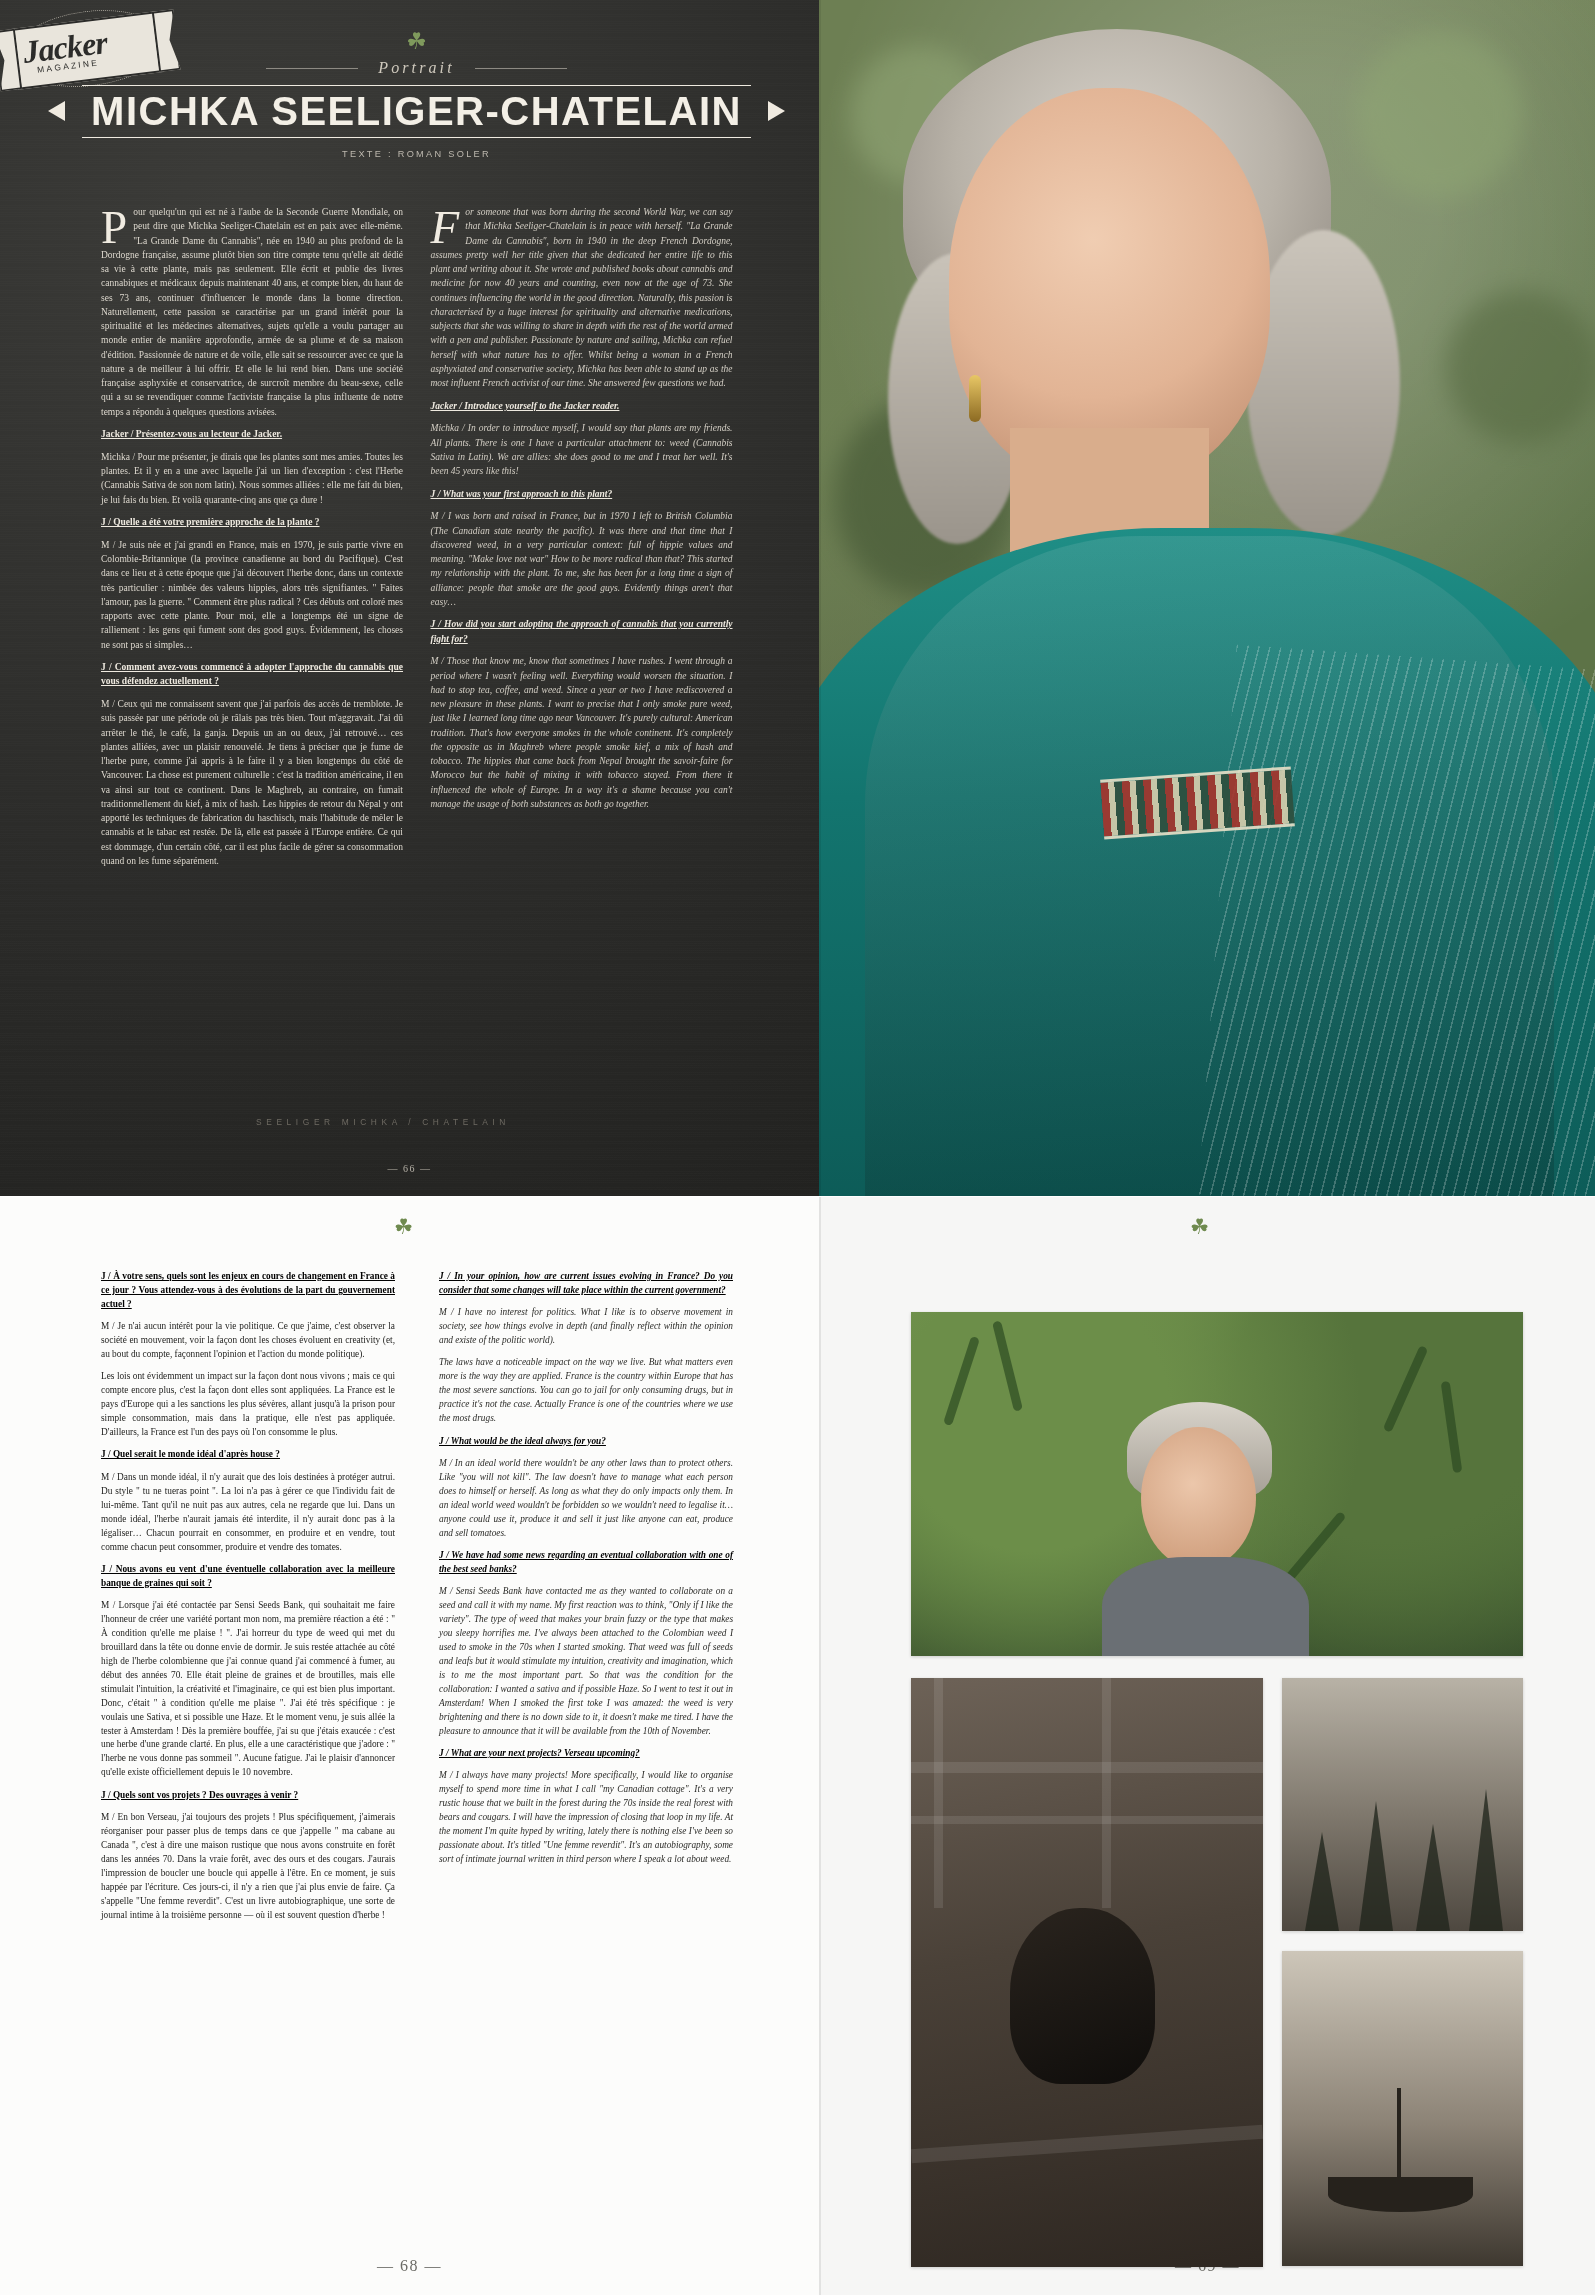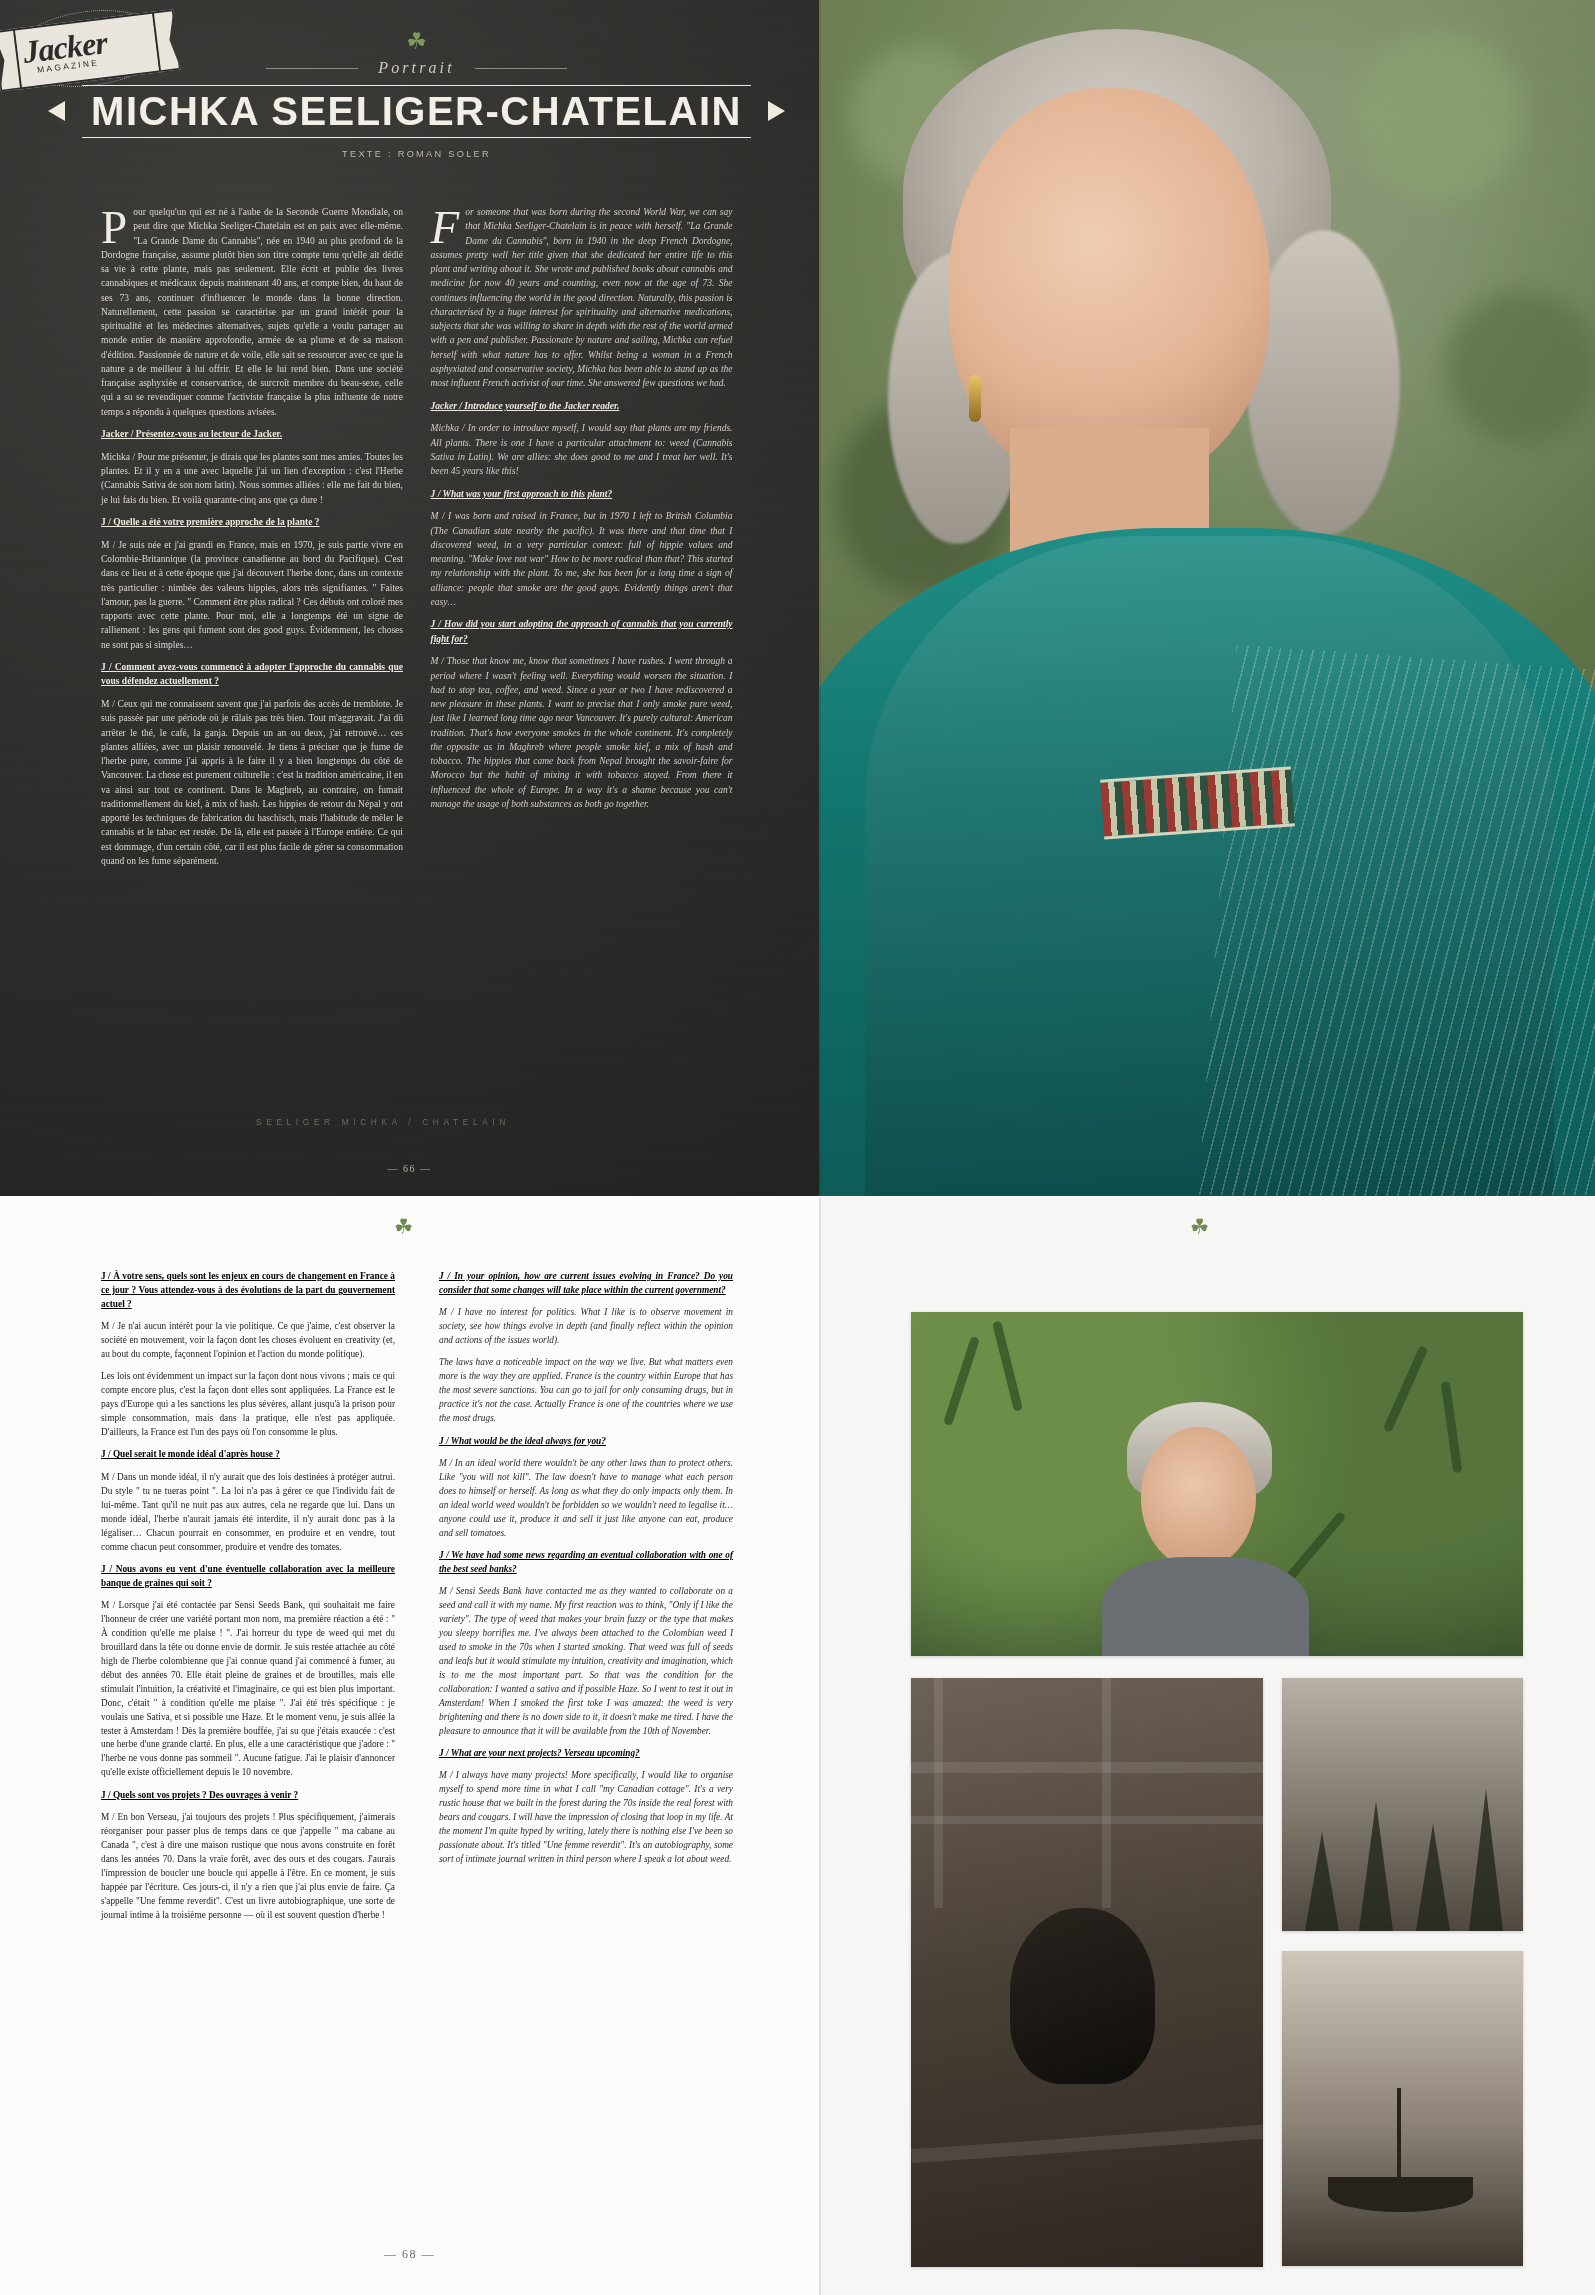--- a/index.html
+++ b/index.html
@@ -92,21 +92,21 @@
   .spread2{height:1098px;background:#fbfbfa;overflow:hidden;}
   .s2-left{position:absolute;left:0;top:0;width:819px;height:1098px;background:#fcfcfb;}
   .s2-right{position:absolute;left:819px;top:0;width:777px;height:1098px;background:#f6f6f5;}
   .s2-leaf{position:absolute;top:17px;font-size:21.4px;color:#6f8a4f;}
   .cols2{position:absolute;left:101px;top:73px;width:632px;display:flex;gap:44px;}
   .col2{width:302px;color:#1d1d1b;font-size:9.3px;line-height:1.5;text-align:justify;}
   .col2.en{font-style:italic;color:#2a2a27;}
   .col2 p{margin:0 0 8.4px;}
   .q2{font-weight:bold;text-decoration:underline;margin:12.2px 0 7.7px;color:#000;}
   .col2.en .q2{font-style:italic;}
-  .folio2{position:absolute;bottom:33px;width:100%;text-align:center;color:#6b6b66;font-size:12px;letter-spacing:1.5px;}
+  .folio2{position:absolute;bottom:20px;width:100%;text-align:center;color:#6b6b66;font-size:16px;letter-spacing:1.5px;}
 
   .ph{position:absolute;overflow:hidden;background:#cfcfc8;box-shadow:0 0.8px 3.1px rgba(0,0,0,.18);}
   .ph-green{left:911px;top:115px;width:612px;height:344px;}
   .g-bg{position:absolute;inset:0;background:
       radial-gradient(circle at 20% 30%, #6c8e49 0 25%, rgba(0,0,0,0) 60%),
       radial-gradient(circle at 78% 22%, #56743c 0 28%, rgba(0,0,0,0) 62%),
       linear-gradient(180deg,#7d9c57 0%,#4d6b37 60%,#33492a 100%);}
   .g-leaf{position:absolute;width:9.2px;height:92px;border-radius:4.6px;background:rgba(40,70,30,.65);}
   .g-face{position:absolute;left:230px;top:115px;width:115px;height:142px;border-radius:50%;
     background:radial-gradient(circle at 45% 40%,#ecc7ab,#c89471);}
@@ -219,21 +219,21 @@
         <p>Les lois ont évidemment un impact sur la façon dont nous vivons ; mais ce qui compte encore plus, c'est la façon dont elles sont appliquées. La France est le pays d'Europe qui a les sanctions les plus sévères, allant jusqu'à la prison pour simple consommation, mais dans la pratique, elle n'est pas appliquée. D'ailleurs, la France est l'un des pays où l'on consomme le plus.</p>
         <p class="q2">J / Quel serait le monde idéal d'après house ?</p>
         <p>M / Dans un monde idéal, il n'y aurait que des lois destinées à protéger autrui. Du style " tu ne tueras point ". La loi n'a pas à gérer ce que l'individu fait de lui-même. Tant qu'il ne nuit pas aux autres, cela ne regarde que lui. Dans un monde idéal, l'herbe n'aurait jamais été interdite, il n'y aurait donc pas à la légaliser… Chacun pourrait en consommer, en produire et en vendre, tout comme chacun peut consommer, produire et vendre des tomates.</p>
         <p class="q2">J / Nous avons eu vent d'une éventuelle collaboration avec la meilleure banque de graines qui soit ?</p>
         <p>M / Lorsque j'ai été contactée par Sensi Seeds Bank, qui souhaitait me faire l'honneur de créer une variété portant mon nom, ma première réaction a été : " À condition qu'elle me plaise ! ". J'ai horreur du type de weed qui met du brouillard dans la tête ou donne envie de dormir. Je suis restée attachée au côté high de l'herbe colombienne que j'ai connue quand j'ai commencé à fumer, au début des années 70. Elle était pleine de graines et de broutilles, mais elle stimulait l'intuition, la créativité et l'imaginaire, ce qui est bien plus important. Donc, c'était " à condition qu'elle me plaise ". J'ai été très spécifique : je voulais une Sativa, et si possible une Haze. Et le moment venu, je suis allée la tester à Amsterdam ! Dès la première bouffée, j'ai su que j'étais exaucée : c'est une herbe d'une grande clarté. En plus, elle a une caractéristique que j'adore : " l'herbe ne vous donne pas sommeil ". Aucune fatigue. J'ai le plaisir d'annoncer qu'elle existe officiellement depuis le 10 novembre.</p>
         <p class="q2">J / Quels sont vos projets ? Des ouvrages à venir ?</p>
         <p>M / En bon Verseau, j'ai toujours des projets ! Plus spécifiquement, j'aimerais réorganiser pour passer plus de temps dans ce que j'appelle " ma cabane au Canada ", c'est à dire une maison rustique que nous avons construite en forêt dans les années 70. Dans la vraie forêt, avec des ours et des cougars. J'aurais l'impression de boucler une boucle qui appelle à l'être. En ce moment, je suis happée par l'écriture. Ces jours-ci, il n'y a rien que j'ai plus envie de faire. Ça s'appelle "Une femme reverdit". C'est un livre autobiographique, une sorte de journal intime à la troisième personne — où il est souvent question d'herbe !</p>
       </div>
       <div class="col2 en">
         <p class="q2">J / In your opinion, how are current issues evolving in France? Do you consider that some changes will take place within the current government?</p>
-        <p>M / I have no interest for politics. What I like is to observe movement in society, see how things evolve in depth (and finally reflect within the opinion and actions of the issues world).</p>
+        <p>M / I have no interest for politics. What I like is to observe movement in society, see how things evolve in depth (and finally reflect within the opinion and existe of the politic world).</p>
         <p>The laws have a noticeable impact on the way we live. But what matters even more is the way they are applied. France is the country within Europe that has the most severe sanctions. You can go to jail for only consuming drugs, but in practice it's not the case. Actually France is one of the countries where we use the most drugs.</p>
         <p class="q2">J / What would be the ideal always for you?</p>
         <p>M / In an ideal world there wouldn't be any other laws than to protect others. Like "you will not kill". The law doesn't have to manage what each person does to himself or herself. As long as what they do only impacts only them. In an ideal world weed wouldn't be forbidden so we wouldn't need to legalise it… anyone could use it, produce it and sell it just like anyone can eat, produce and sell tomatoes.</p>
         <p class="q2">J / We have had some news regarding an eventual collaboration with one of the best seed banks?</p>
         <p>M / Sensi Seeds Bank have contacted me as they wanted to collaborate on a seed and call it with my name. My first reaction was to think, "Only if I like the variety". The type of weed that makes your brain fuzzy or the type that makes you sleepy horrifies me. I've always been attached to the Colombian weed I used to smoke in the 70s when I started smoking. That weed was full of seeds and leafs but it would stimulate my intuition, creativity and imagination, which is to me the most important part. So that was the condition for the collaboration: I wanted a sativa and if possible Haze. So I went to test it out in Amsterdam! When I smoked the first toke I was amazed: the weed is very brightening and there is no down side to it, it doesn't make me tired. I have the pleasure to announce that it will be available from the 10th of November.</p>
         <p class="q2">J / What are your next projects? Verseau upcoming?</p>
         <p>M / I always have many projects! More specifically, I would like to organise myself to spend more time in what I call "my Canadian cottage". It's a very rustic house that we built in the forest during the 70s inside the real forest with bears and cougars. I will have the impression of closing that loop in my life. At the moment I'm quite hyped by writing, lately there is nothing else I've been so passionate about. It's titled "Une femme reverdit". It's an autobiography, some sort of intimate journal written in third person where I speak a lot about weed.</p>
       </div>
     </div>
 

